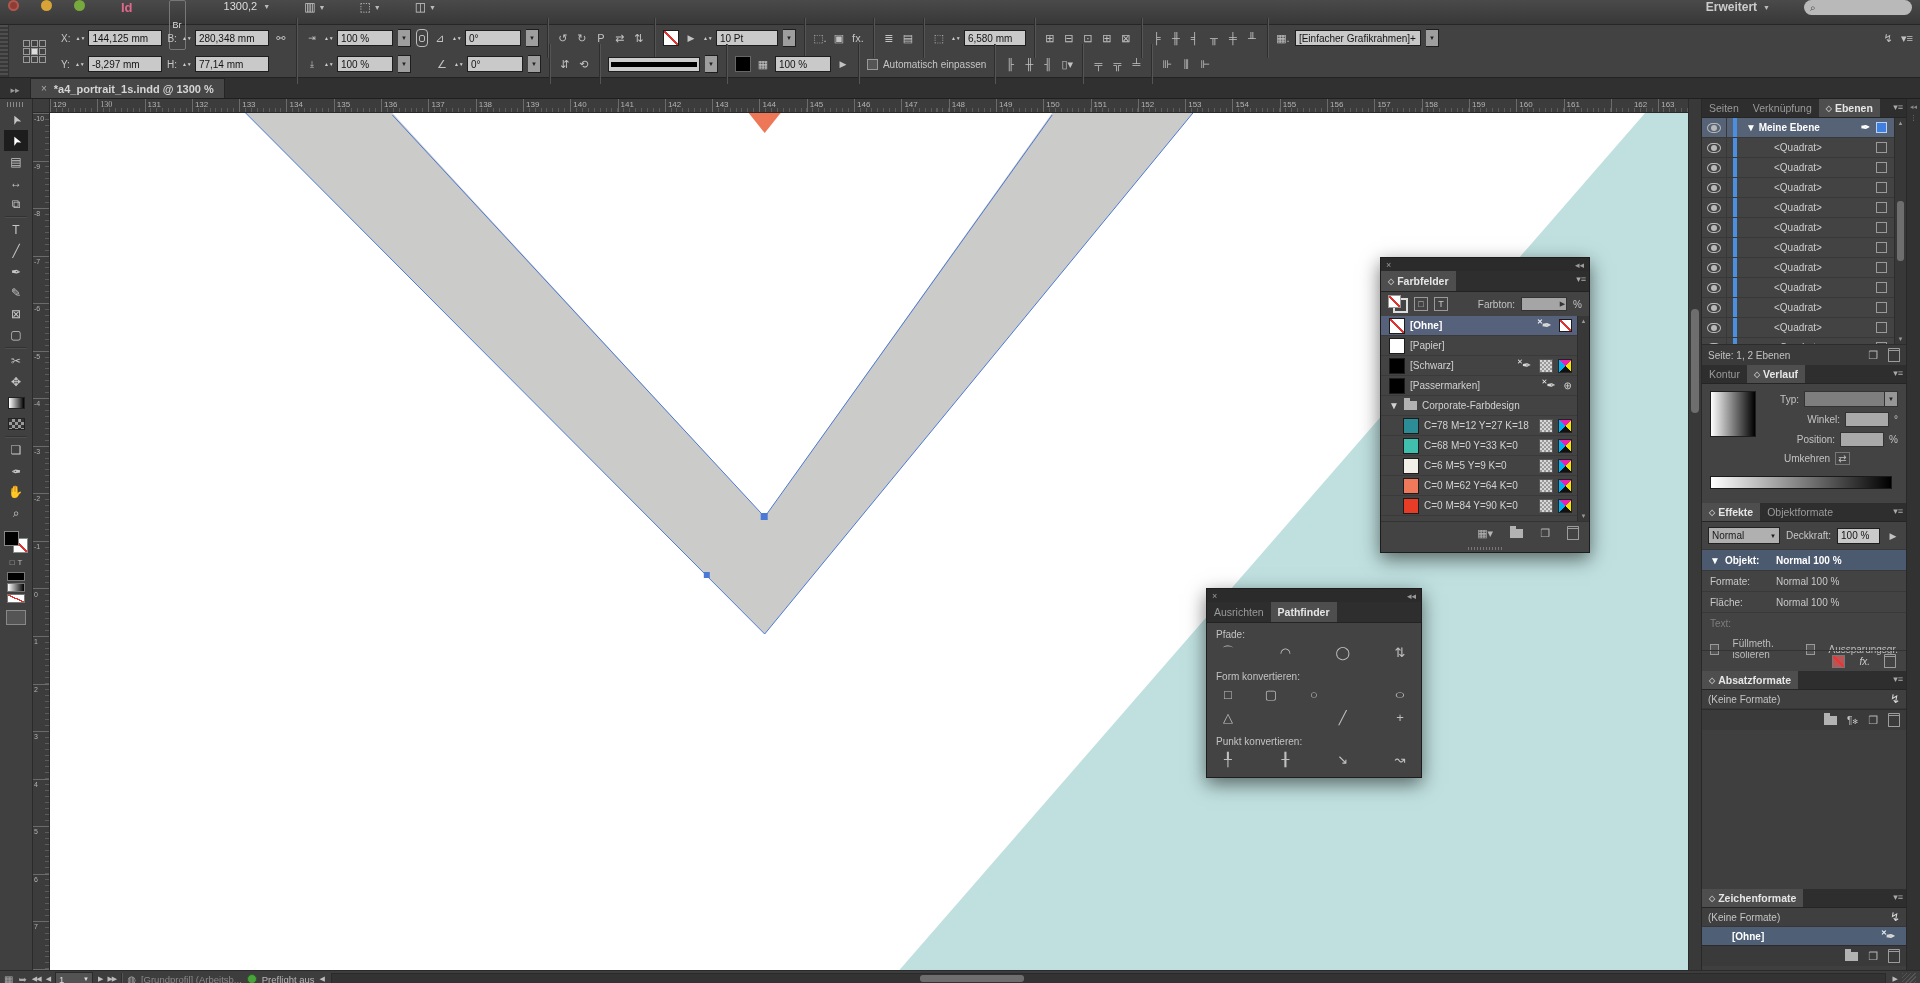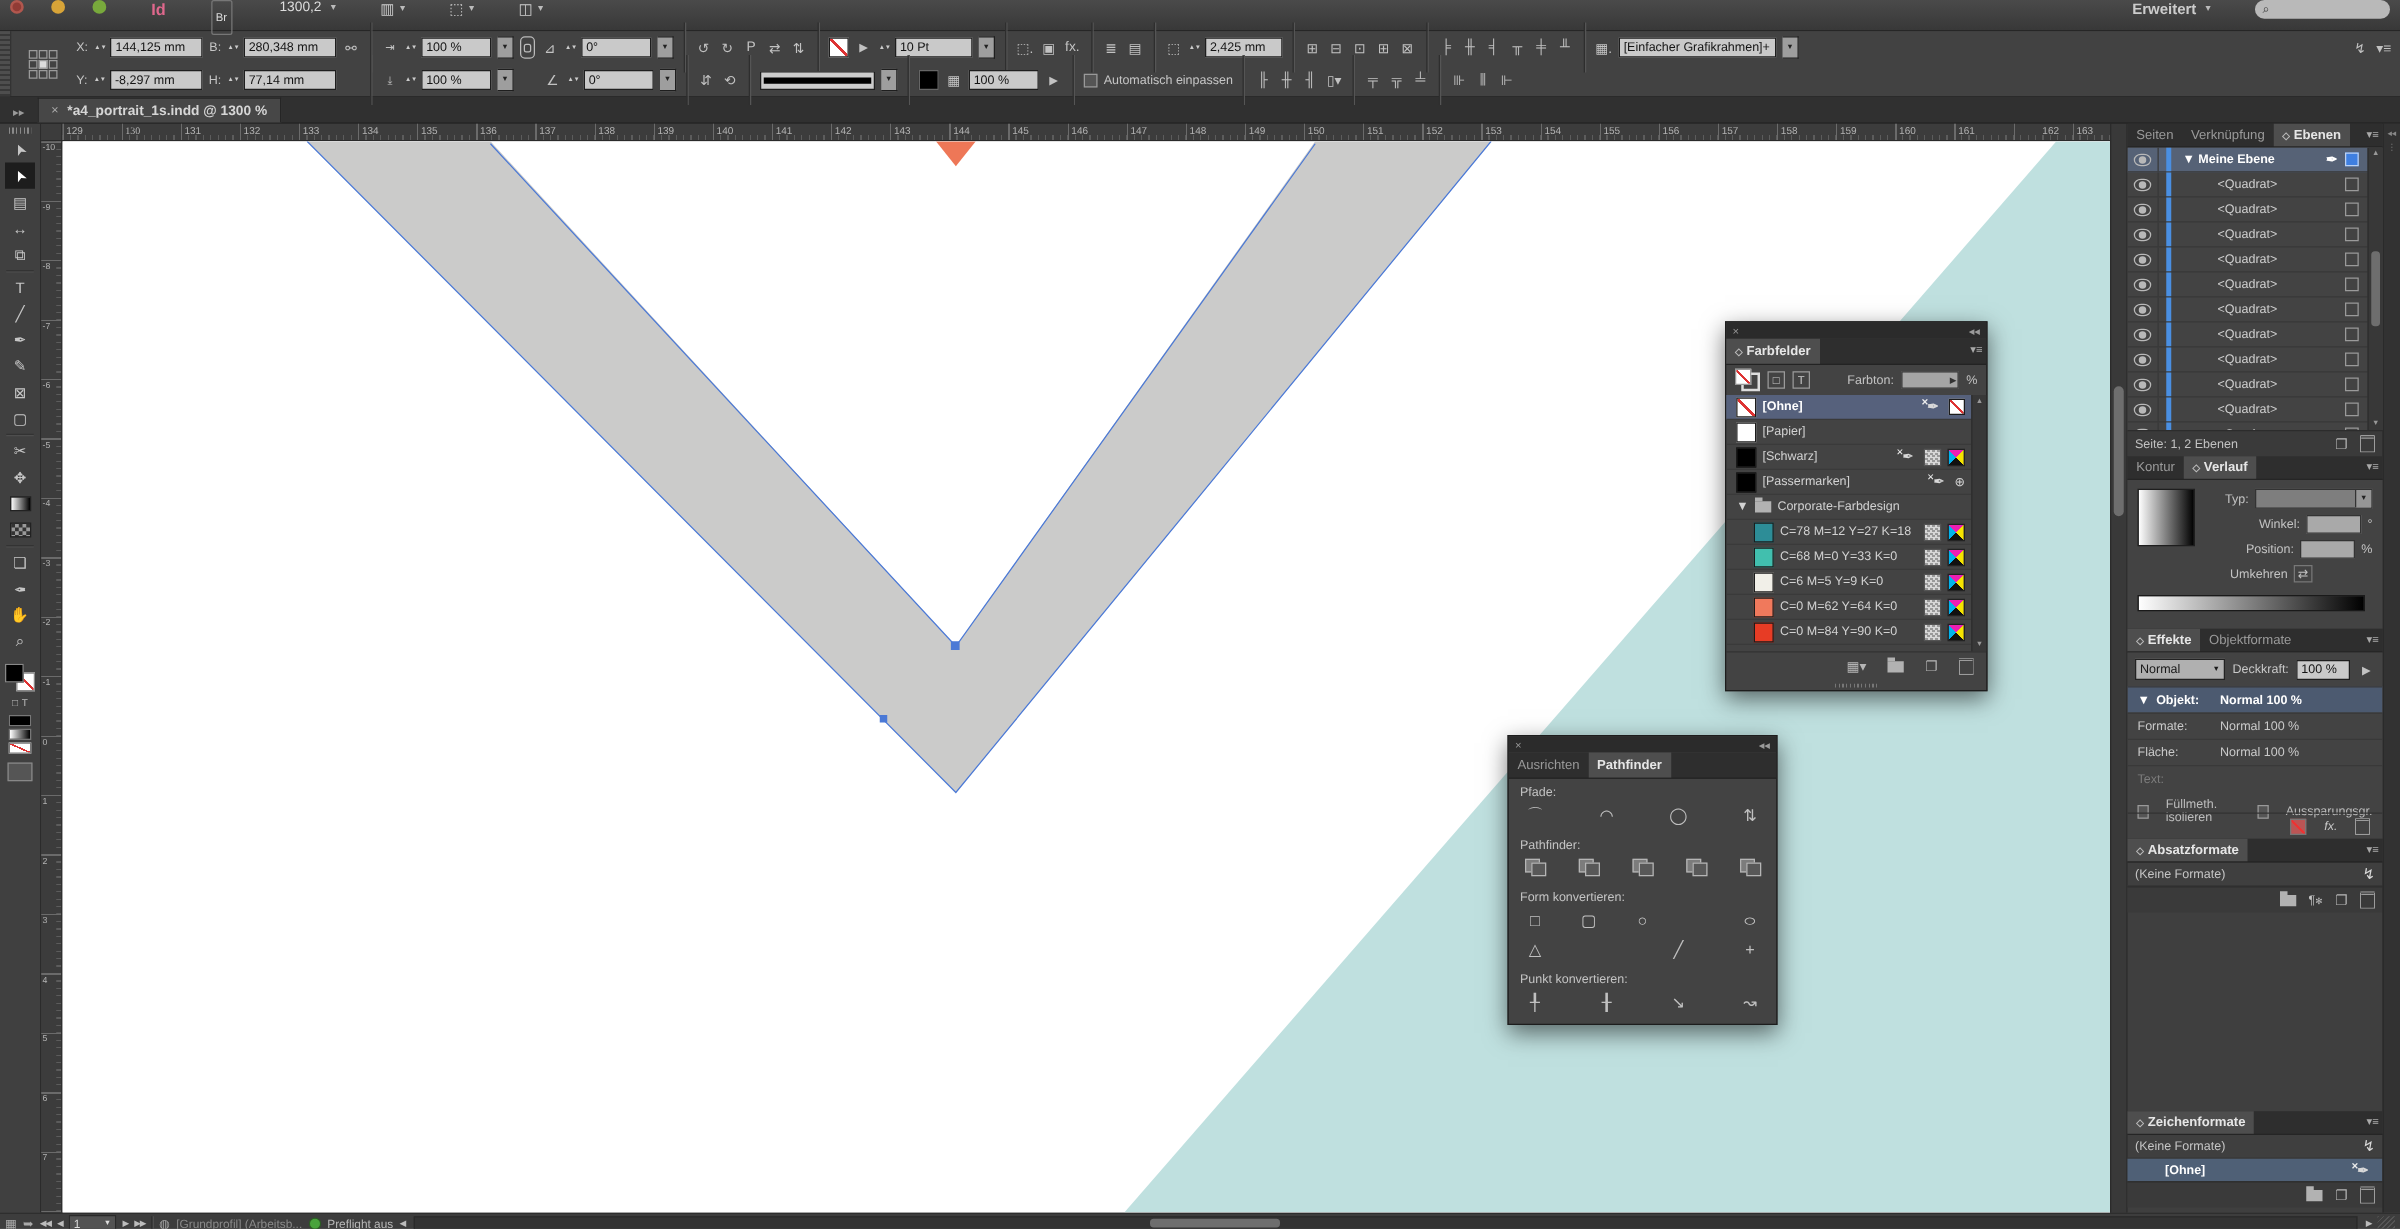--- a/index.html
+++ b/index.html
@@ -6,21 +6,21 @@
   body{width:1920px;height:983px;overflow:hidden;background:#404040;
        font-family:"Liberation Sans",sans-serif;color:#c8c8c8;position:relative;
        -webkit-font-smoothing:antialiased}
   .menubar{height:24px;background:linear-gradient(#4a4a4a,#383838);display:flex;align-items:flex-start;
            border-bottom:1px solid #262626;padding:0 8px;gap:20px}
   .tl{width:11px;height:11px;border-radius:50%;display:inline-block;margin-right:2px}
   .tl-r{background:#913b35;border:2px solid #b1574e;box-sizing:border-box}
   .tl-y{background:#d8a438}
   .tl-g{background:#78a93c}
   .idlogo{color:#e0688d;font-weight:bold;font-size:13px;margin-left:14px}
-  .brbtn{border:1px solid #777;border-radius:2px;font-size:9px;padding:8px 3px;color:#ddd;margin-left:16px}
+  .brbtn{border:1px solid #777;border-radius:2px;font-size:9px;padding:19px 3px;color:#ddd;margin-left:16px}
   .zoomdd{display:flex;align-items:center;gap:6px;font-size:11px;color:#ddd;margin-left:18px}
   .dda{font-size:7px;color:#bbb}
   .mbicon{display:flex;align-items:center;gap:3px;font-size:12px;color:#ccc;margin-left:14px}
   .mbicon .dda{font-size:7px}
   .mb-spacer{flex:1}
   .workspace{display:flex;align-items:center;gap:6px;font-size:12px;font-weight:bold;color:#ccc;margin-right:14px}
   .searchbox{width:96px;height:15px;background:#b9b9b9;border-radius:8px;display:flex;align-items:center;
              padding:0 6px;color:#444;font-size:10px;gap:4px}
   
   .controlbar{height:52px;background:#424242;border-bottom:1px solid #232323;display:flex;align-items:stretch}
@@ -288,21 +288,21 @@
       <span class="cb-div"></span>
       <span class="cbi">⬚.</span>
       <span class="cbi">▣</span>
       <span class="cbi">fx.</span>
       <span class="cb-div"></span>
       <span class="cbi">≣</span>
       <span class="cbi">▤</span>
       <span class="cb-div"></span>
       <span class="cbi">⬚</span>
       <span class="stp">▲▼</span>
-      <span class="fld w58">2,425 mm</span>
+      <span class="fld w58">6,580 mm</span>
       <span class="cb-div"></span>
       <span class="cbi">⊞</span>
       <span class="cbi">⊟</span>
       <span class="cbi">⊡</span>
       <span class="cbi">⊞</span>
       <span class="cbi">⊠</span>
       <span class="cb-div"></span>
       <span class="cbi">╞</span>
       <span class="cbi">╫</span>
       <span class="cbi">╡</span>
@@ -963,40 +963,20 @@
       <div class="pf-section">
         <div class="pf-label">Pfade:</div>
         <div class="pf-rowi">
           <span class="pfbox">⌒</span>
           <span class="pfbox">◠</span>
           <span class="pfbox">◯</span>
           <span class="pfbox">⇅</span>
         </div>
       </div>
       <div class="pf-section">
-        <div class="pf-label">Pathfinder:</div>
-        <div class="pf-rowi">
-          <span class="pfbox">
-            <span class="ovl"></span>
-          </span>
-          <span class="pfbox">
-            <span class="ovl"></span>
-          </span>
-          <span class="pfbox">
-            <span class="ovl"></span>
-          </span>
-          <span class="pfbox">
-            <span class="ovl"></span>
-          </span>
-          <span class="pfbox">
-            <span class="ovl"></span>
-          </span>
-        </div>
-      </div>
-      <div class="pf-section">
         <div class="pf-label">Form konvertieren:</div>
         <div class="pf-rowi">
           <span class="pfbox">□</span>
           <span class="pfbox">▢</span>
           <span class="pfbox">○</span>
           <span class="pfbox">
             <span class="shwrap"><span class="shape-oct"><span class="shape-inner"></span></span></span>
           </span>
           <span class="pfbox">
             <span class="wideo">○</span>

